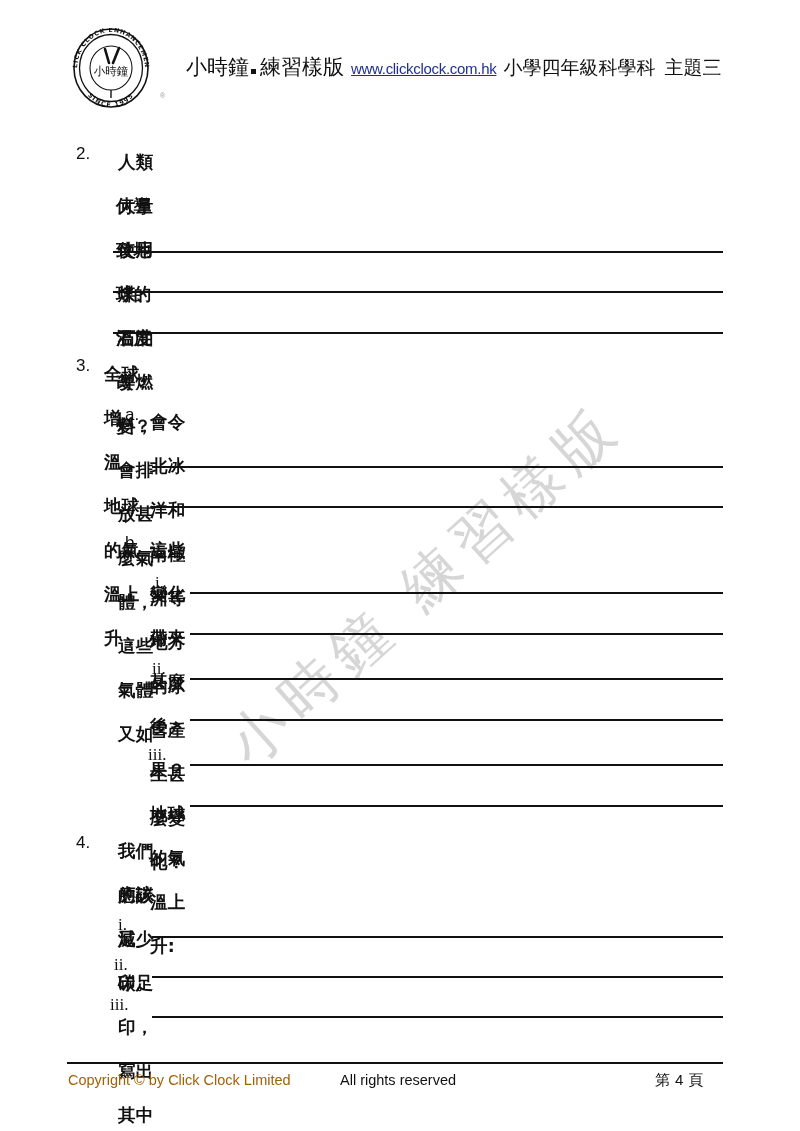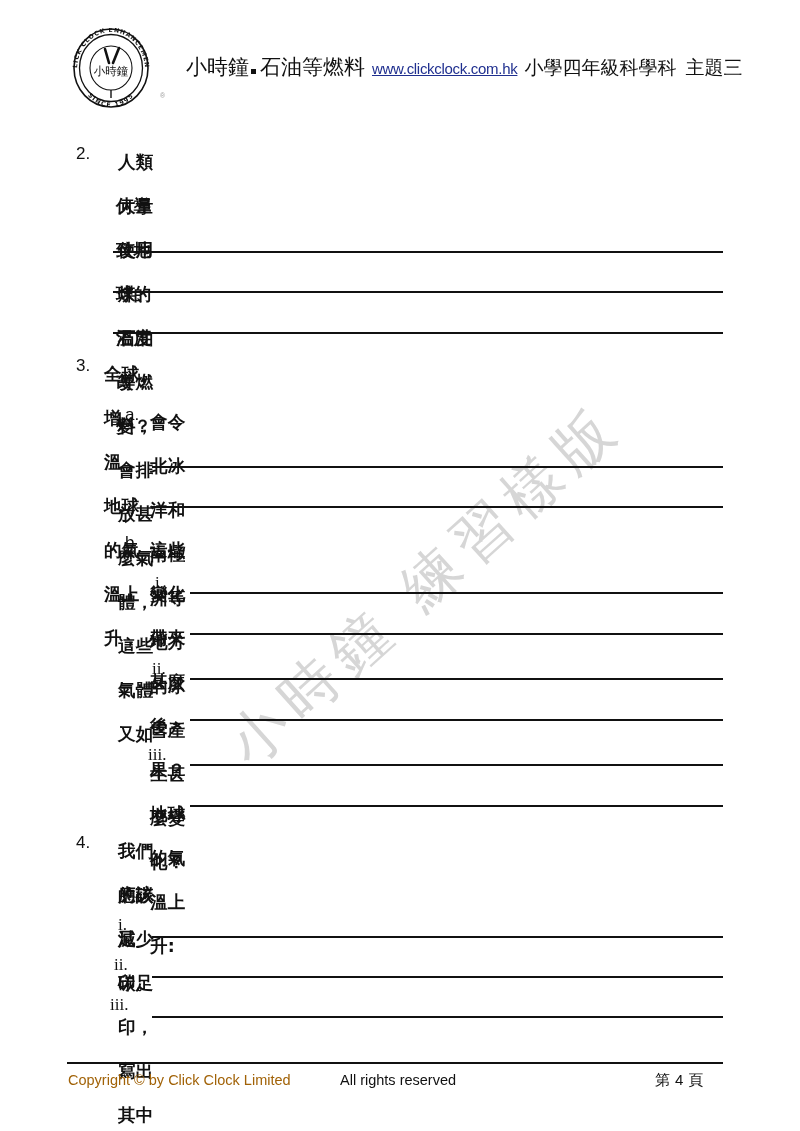--- a/index.html
+++ b/index.html
@@ -229,21 +229,21 @@
         <line x1="52" y1="20" x2="46" y2="35" stroke="#111" stroke-width="2.6" stroke-linecap="round"></line>
         <line x1="44" y1="62" x2="44" y2="70" stroke="#111" stroke-width="1.4"></line>
         <text x="44" y="47" font-size="11.5" font-family="DejaVu Sans, sans-serif" fill="#111" text-anchor="middle">小時鐘</text>
       </svg>
     </div>
     <div class="reg-mark">®</div>
 
     <div class="header-line">
       <span class="brand-title">小時鐘</span>
       <span class="brand-sep"></span>
-      <span class="brand-title">石油等燃料</span>
+      <span class="brand-title">練習樣版</span>
       <a class="brand-url" href="#">www.clickclock.com.hk</a>
       <span class="brand-subject">小學四年級科學科</span>
       <span class="brand-topic">主題三</span>
     </div>
   </div>
 
   <div class="content">
 
     <div class="q-block">
       <div class="q-num" style="left:76px; top:144px;">2.</div>

